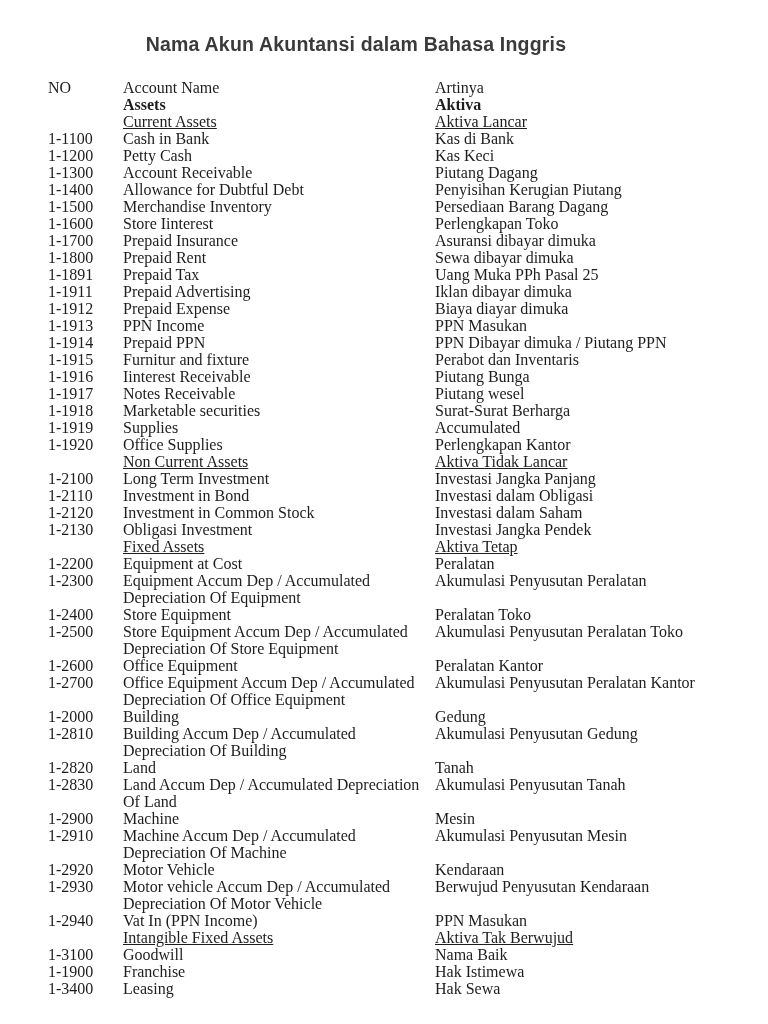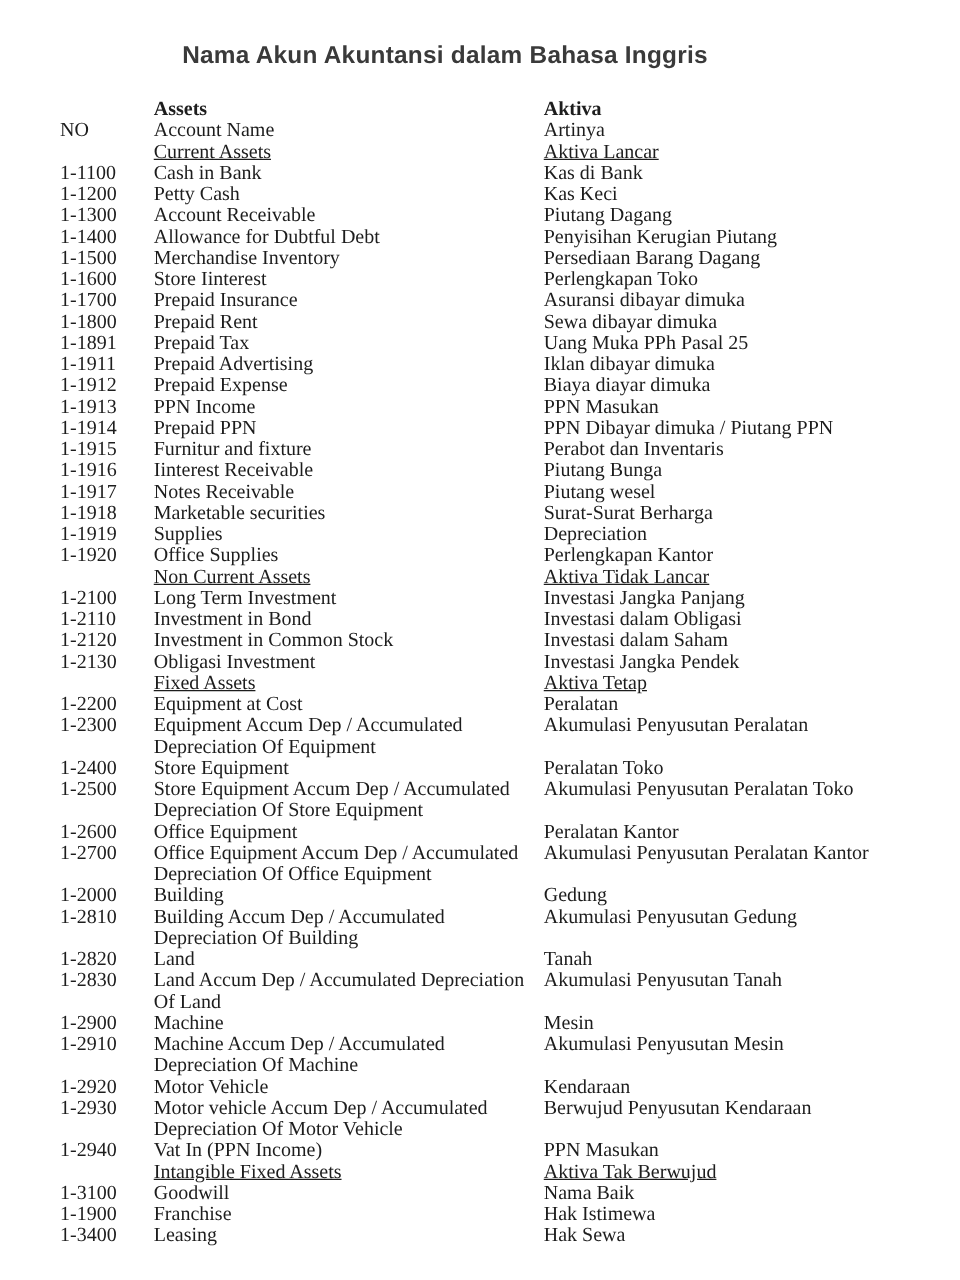--- a/index.html
+++ b/index.html
@@ -71,32 +71,32 @@
     font-family: Liberation Serif, serif;
   }
 </style>
 </head>
 <body>
 
 <div class="page">
   <div class="content">
     <h1 class="title">Nama Akun Akuntansi dalam Bahasa Inggris</h1>
     <div class="table">
-      <div class="row bold">
-    <span class="col-no"></span>
-    <span class="col-name">Assets</span>
-    <span class="col-meaning">Aktiva</span>
-  </div>
-
-  <div class="row">
+      <div class="row">
         <span class="col-no">NO</span>
         <span class="col-name">Account Name</span>
         <span class="col-meaning">Artinya</span>
       </div>
 
+  <div class="row bold">
+    <span class="col-no"></span>
+    <span class="col-name">Assets</span>
+    <span class="col-meaning">Aktiva</span>
+  </div>
+
   <div class="row underline">
     <span class="col-no"></span>
     <span class="col-name">Current Assets</span>
     <span class="col-meaning">Aktiva Lancar</span>
   </div>
 
   <div class="row">
     <span class="col-no">1-1100</span>
     <span class="col-name">Cash in Bank</span>
     <span class="col-meaning">Kas di Bank</span>
@@ -194,21 +194,21 @@
 
   <div class="row">
     <span class="col-no">1-1918</span>
     <span class="col-name">Marketable securities</span>
     <span class="col-meaning">Surat-Surat Berharga</span>
   </div>
 
   <div class="row">
     <span class="col-no">1-1919</span>
     <span class="col-name">Supplies</span>
-    <span class="col-meaning">Depreciation</span>
+    <span class="col-meaning">Accumulated</span>
   </div>
 
   <div class="row">
     <span class="col-no">1-1920</span>
     <span class="col-name">Office Supplies</span>
     <span class="col-meaning">Perlengkapan Kantor</span>
   </div>
 
   <div class="row underline">
     <span class="col-no"></span>

